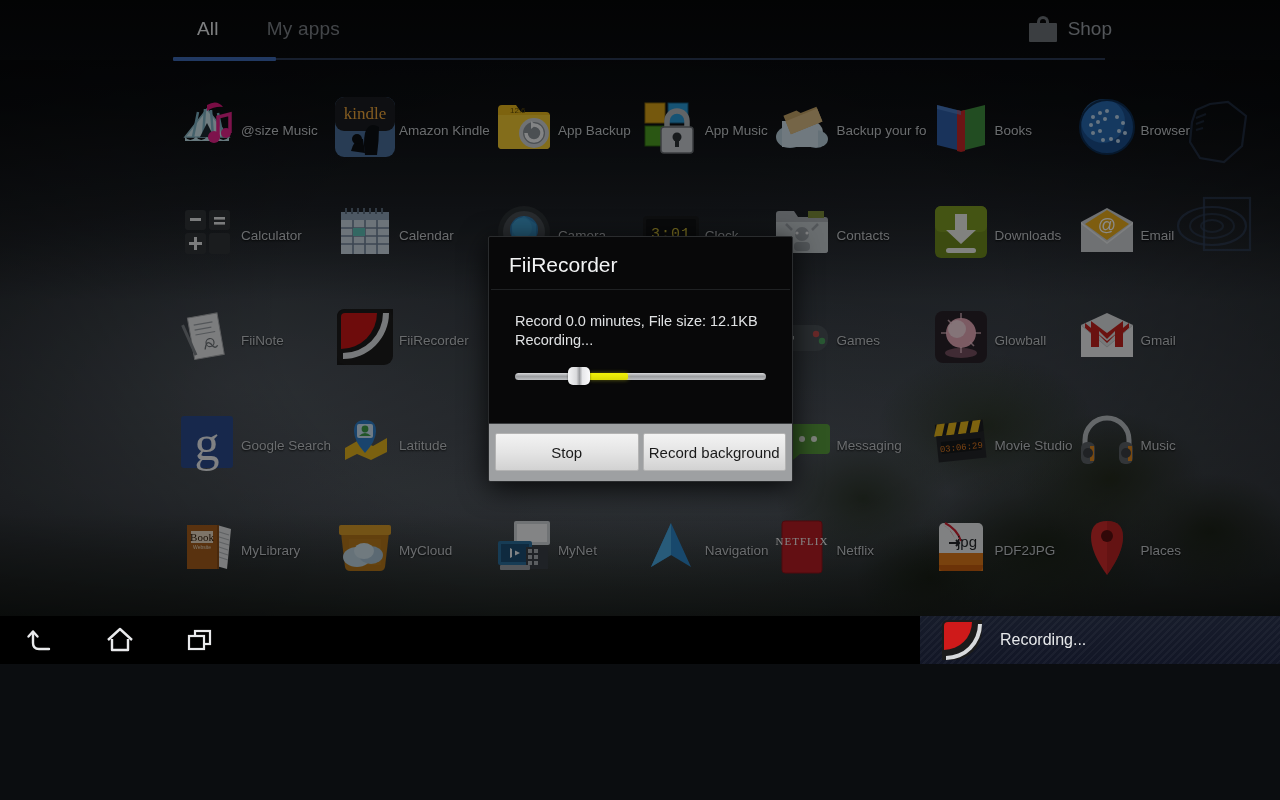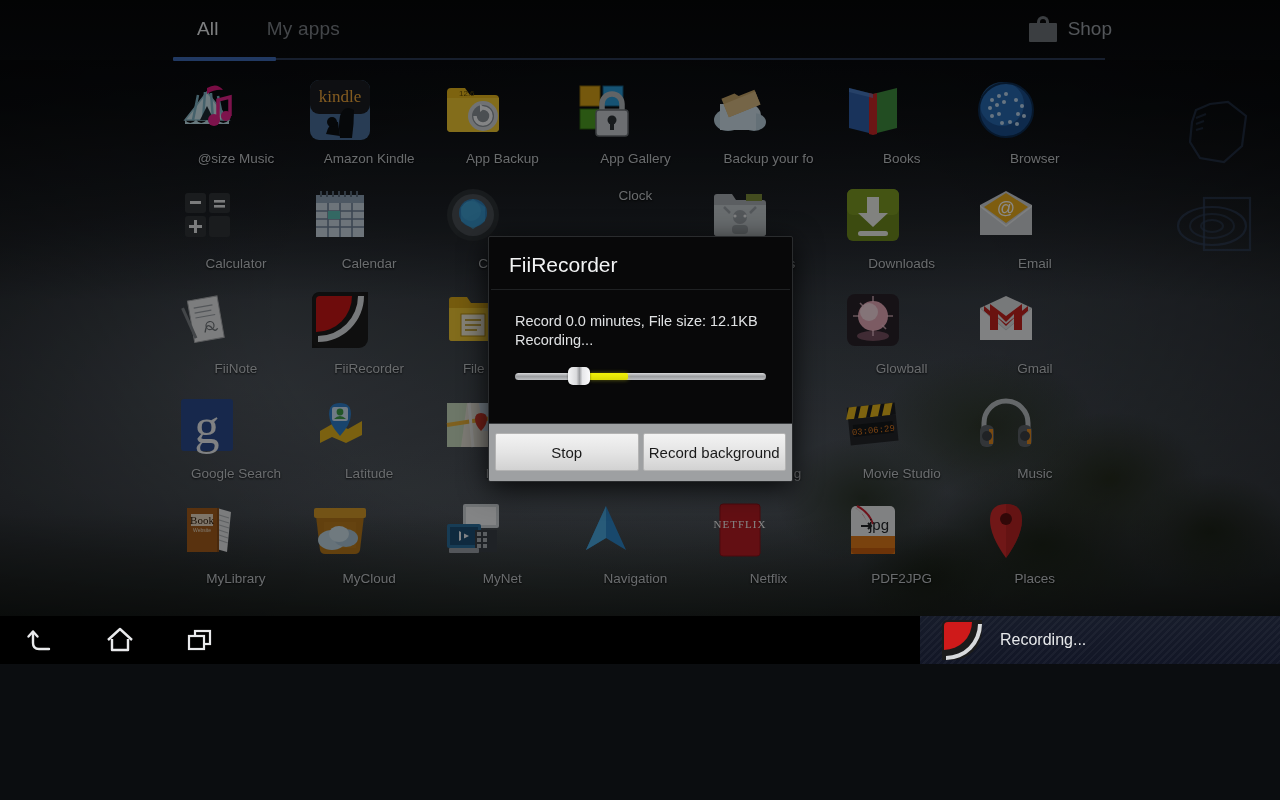--- a/index.html
+++ b/index.html
@@ -88,21 +88,21 @@
     border:3px solid #6e7378; border-bottom:none; border-radius:6px 6px 0 0;
   }
 
   
   .grid {
     position:absolute; left:173px; top:72px; width:932px;
     display:grid; grid-template-columns:repeat(7,1fr); grid-auto-rows:105px;
     z-index:3;
   }
   .app {
-    display:flex; flex-direction:column; justify-content:flex-start;
+    display:flex; flex-direction:row; align-items:center; justify-content:flex-start;
     padding-top:4px; cursor:default;
   }
   .app-ico { width:68px; height:68px; position:relative; }
   .app-label {
     margin-top:7px; font-size:13.5px; color:#c3c7cb; text-align:center;
     max-width:126px; white-space:nowrap; overflow:hidden; text-overflow:clip;
     text-shadow:0 1px 2px rgba(0,0,0,.85);
   }
 
   
@@ -260,21 +260,21 @@
         <div class="app-ico"><svg viewBox="0 0 68 68" width="68" height="68">
         <rect x="8" y="10" width="20" height="20" fill="#d8a319" stroke="#8a6a0d"></rect>
         <rect x="31" y="10" width="20" height="20" fill="#2a9ad6" stroke="#15597d"></rect>
         <rect x="8" y="33" width="20" height="20" fill="#4ea024" stroke="#2d6313"></rect>
         <rect x="31" y="33" width="20" height="20" fill="#c4c9cd" stroke="#7d8287"></rect>
         <path d="M30 36 L30 28 a10 10 0 0 1 20 0 L50 36" fill="none" stroke="#b4b9bd" stroke-width="5.5"></path>
         <rect x="24" y="34" width="32" height="26" rx="3" fill="#c7ccd1" stroke="#6d7277" stroke-width="1.5"></rect>
         <circle cx="40" cy="44" r="4.5" fill="#2d3237"></circle>
         <path d="M40 46 L40 54" stroke="#2d3237" stroke-width="4"></path>
       </svg></div>
-        <div class="app-label">App Gallery</div>
+        <div class="app-label">App Music</div>
       </div>
       <div class="app">
         <div class="app-ico"><svg viewBox="0 0 68 68" width="68" height="68">
         <ellipse cx="22" cy="44" rx="14" ry="11" fill="#b9cfdc"></ellipse>
         <ellipse cx="38" cy="40" rx="17" ry="14" fill="#cfe0ea"></ellipse>
         <ellipse cx="48" cy="46" rx="12" ry="9" fill="#b9cfdc"></ellipse>
         <rect x="14" y="28" width="36" height="26" fill="#cfe0ea"></rect>
         <g transform="rotate(-22 34 26)">
           <path d="M18 16 L32 16 L35 20 L52 20 L52 36 L18 36 Z" fill="#c5a468"></path>
           <path d="M18 22 L52 22 L52 36 L18 36 Z" fill="#d9bb84"></path>
@@ -348,20 +348,25 @@
         <div class="app-ico"><svg viewBox="0 0 68 68" width="68" height="68">
         <circle cx="34" cy="34" r="26" fill="#2e3236"></circle>
         <circle cx="34" cy="34" r="21" fill="#4a5056"></circle>
         <circle cx="34" cy="32" r="14" fill="#2f7fb8"></circle>
         <circle cx="32" cy="30" r="10" fill="#45a7d8"></circle>
         <path d="M34 18 L46 26 L46 40 L34 48 L22 40 L22 26 Z" fill="#3d9ccf" opacity=".75"></path>
       </svg></div>
         <div class="app-label">Camera</div>
       </div>
       <div class="app">
+        <div class="app-ico"><svg viewBox="0 0 68 68" width="68" height="68">
+        <rect x="6" y="18" width="56" height="32" rx="4" fill="#1b1d1f"></rect>
+        <rect x="9" y="21" width="50" height="26" rx="2" fill="#111315"></rect>
+        <text x="34" y="40" font-family="Liberation Mono, monospace" font-size="15" fill="#d6c23a" text-anchor="middle" letter-spacing="1">3:01</text>
+      </svg></div>
         <div class="app-label">Clock</div>
       </div>
       <div class="app">
         <div class="app-ico"><svg viewBox="0 0 68 68" width="68" height="68">
         <path d="M8 16 q0 -3 3 -3 L26 13 L30 19 L57 19 q3 0 3 3 L60 52 q0 3 -3 3 L11 55 q-3 0 -3 -3 Z" fill="#a8aeb3"></path>
         <path d="M40 13 L56 13 L56 20 L40 20 Z" fill="#7d8d3a"></path>
         <path d="M8 24 L60 24 L60 52 q0 3 -3 3 L11 55 q-3 0 -3 -3 Z" fill="#c3c9ce"></path>
         <circle cx="34" cy="36" r="7" fill="#9aa1a7"></circle>
         <rect x="26" y="44" width="16" height="9" rx="4" fill="#9aa1a7"></rect>
         <path d="M24 32 L18 26 M44 32 L50 26" stroke="#9aa1a7" stroke-width="2.5"></path>

